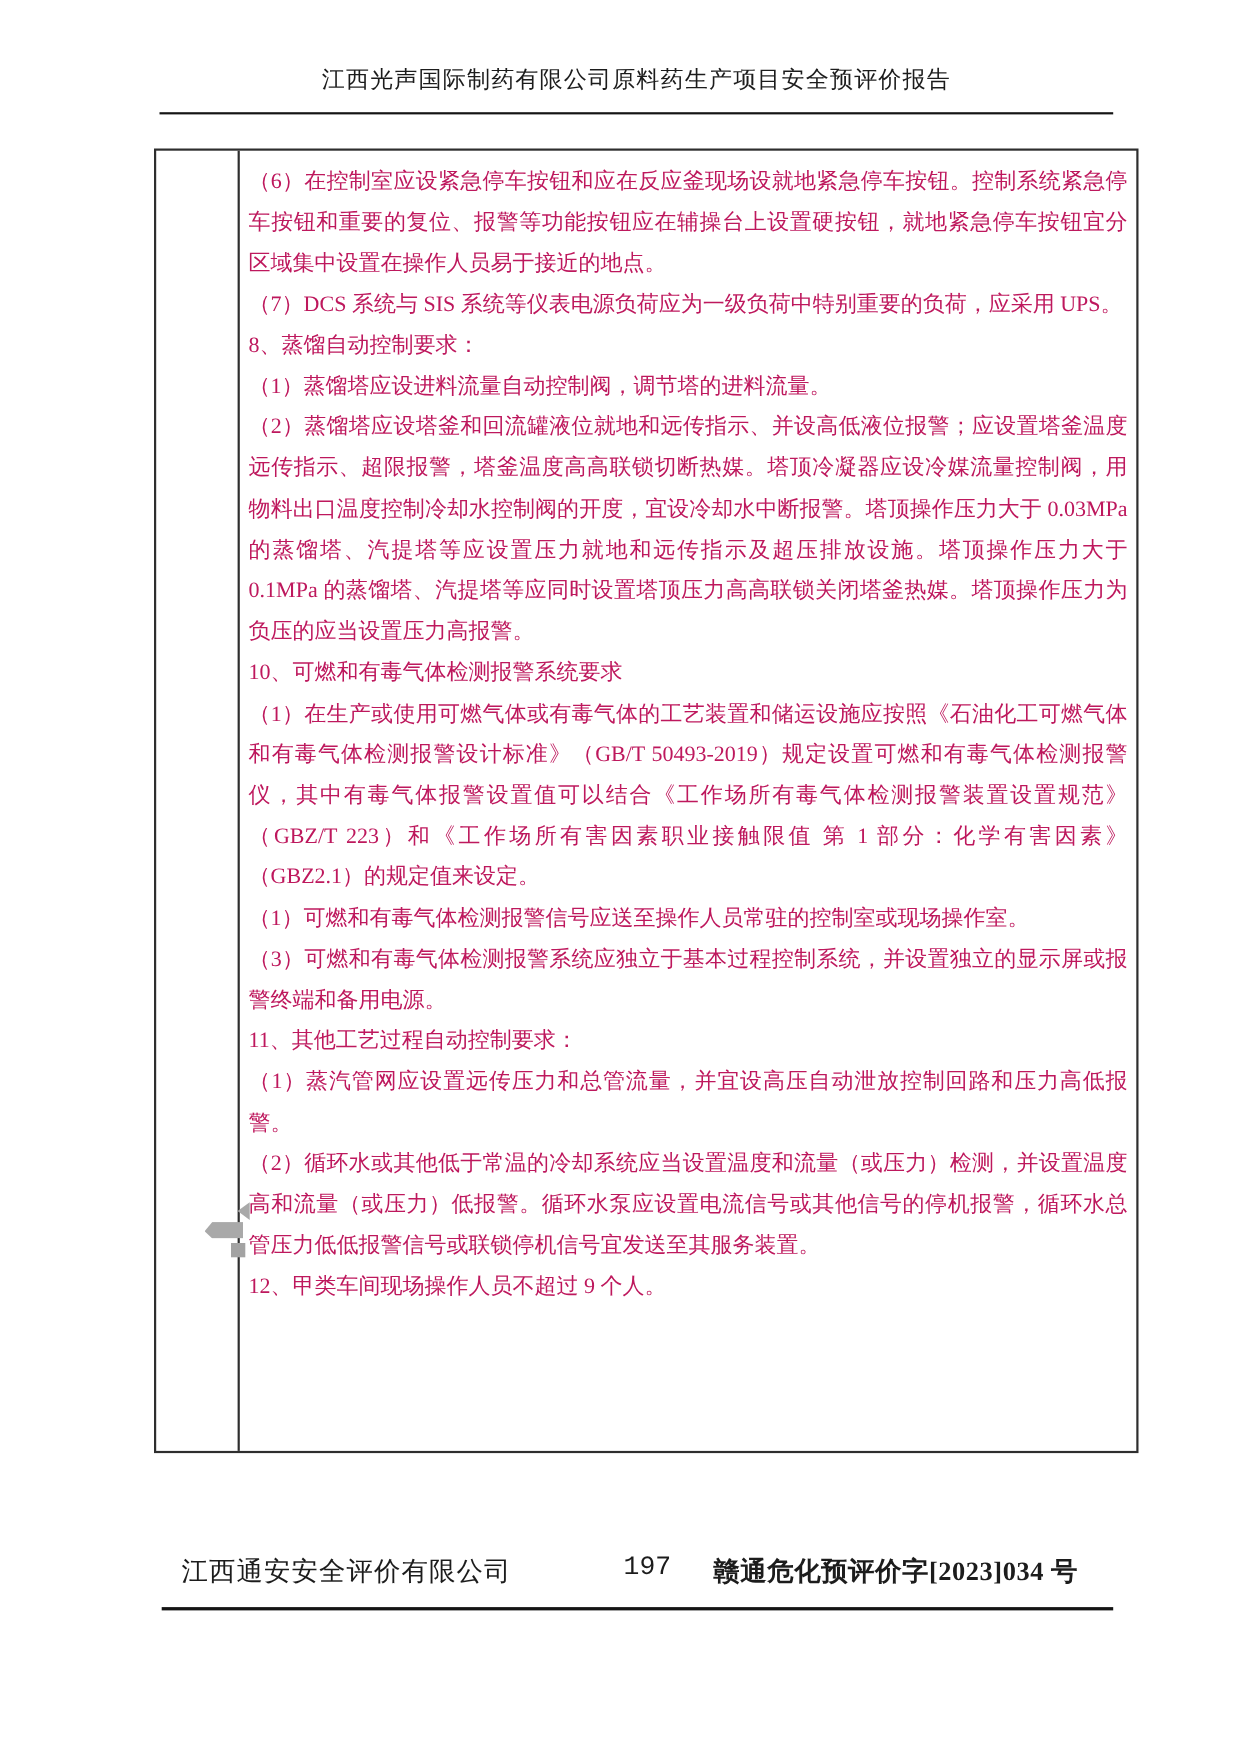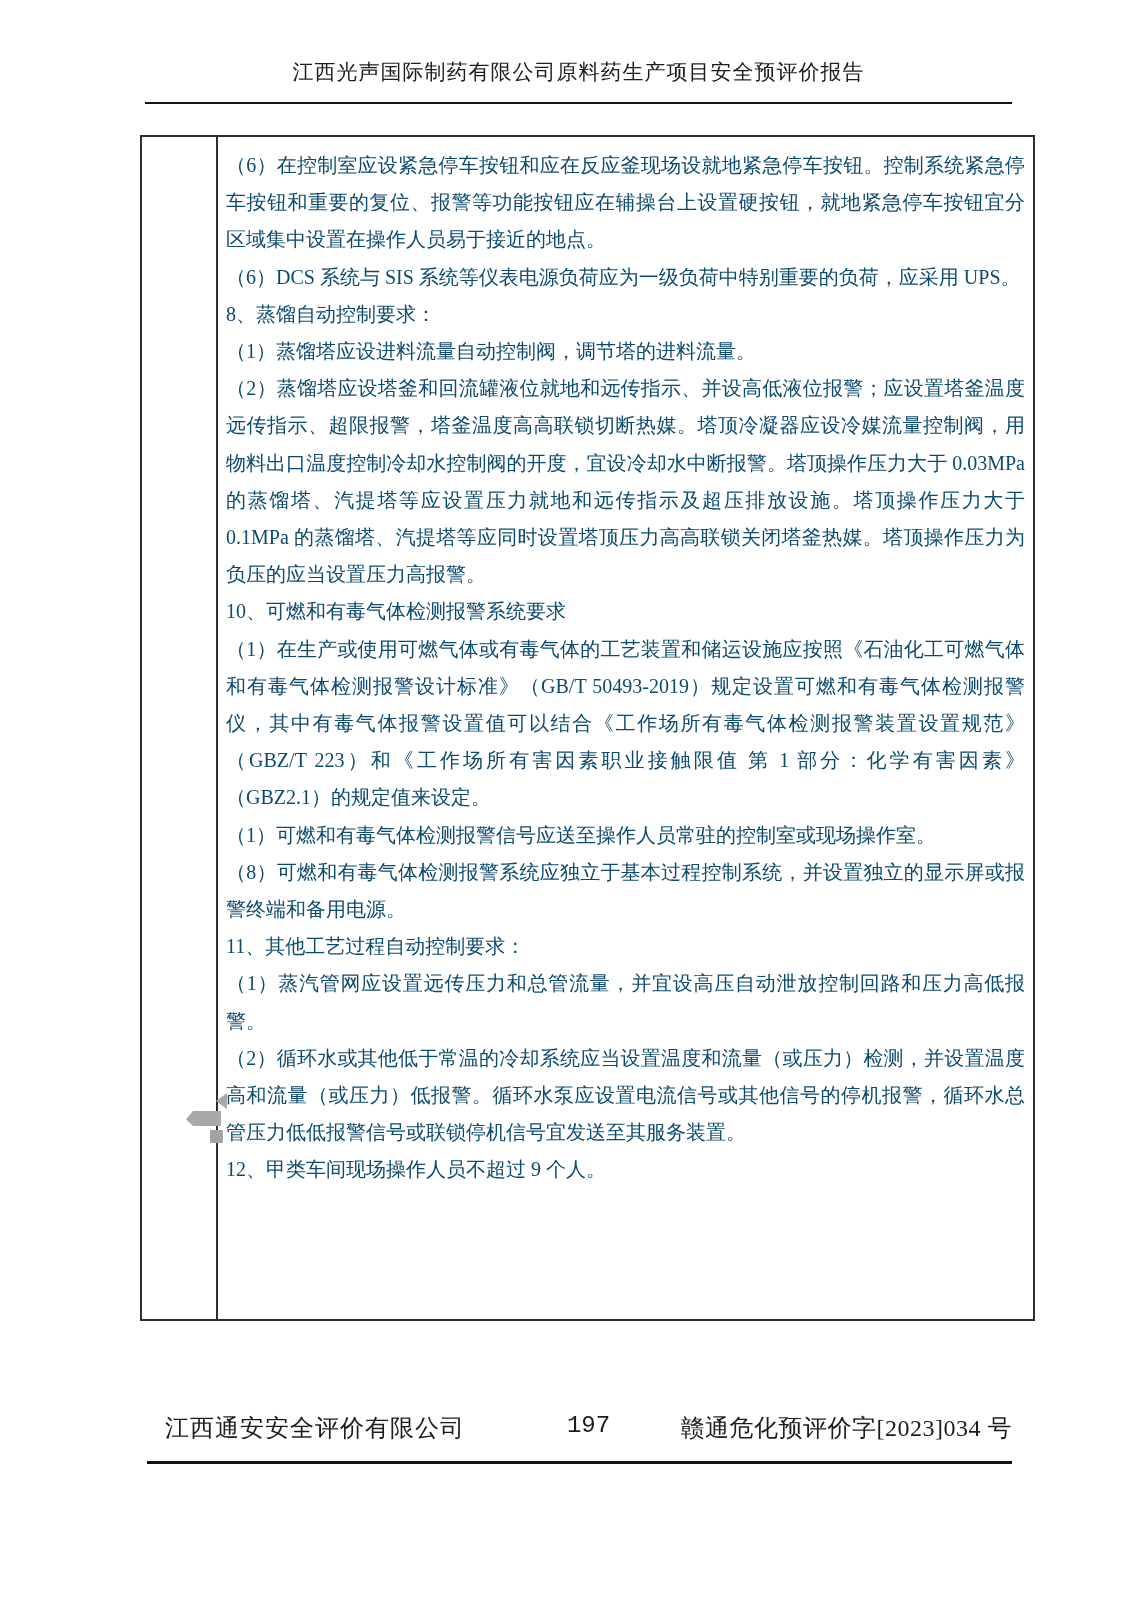--- a/index.html
+++ b/index.html
@@ -53,21 +53,21 @@
     box-sizing:border-box;
     padding:10px 8px 0 8px;
     overflow:hidden;
   }
   .cell-main p{
     margin:0;
     font-size:20px;
     line-height:37.2px;
     text-align:justify;
     text-justify:inter-ideograph;
-    color:#0c4a6e;
+    color:#be185d;
   }
   
   .rev-triangle{
     position:absolute;
     left:216px; top:1093px;
     width:0;height:0;
     border-top:8px solid transparent;
     border-bottom:8px solid transparent;
     border-right:11px solid #a9a9a9;
   }
@@ -104,46 +104,47 @@
     padding-left:18px;
     letter-spacing:1px;
   }
   .doc-footer .f-center{
     flex:0 0 120px;
     text-align:center;
     font-family:Liberation Mono, monospace;
   }
   .doc-footer .f-right{
     flex:1;
-    text-align:right;
+    text-align:left;
     letter-spacing:0.5px;
+    font-weight:bold;
   }
 </style>
 </head>
 <body>
 
 <div class="page">
 
   <div class="doc-header">
     <div class="title">江西光声国际制药有限公司原料药生产项目安全预评价报告</div>
   </div>
   <div class="header-rule"></div>
 
   <div class="body-table">
     <div class="cell-left"></div>
     <div class="cell-main">
       <p>（6）在控制室应设紧急停车按钮和应在反应釜现场设就地紧急停车按钮。控制系统紧急停车按钮和重要的复位、报警等功能按钮应在辅操台上设置硬按钮，就地紧急停车按钮宜分区域集中设置在操作人员易于接近的地点。</p>
-      <p>（6）DCS 系统与 SIS 系统等仪表电源负荷应为一级负荷中特别重要的负荷，应采用 UPS。</p>
+      <p>（7）DCS 系统与 SIS 系统等仪表电源负荷应为一级负荷中特别重要的负荷，应采用 UPS。</p>
       <p>8、蒸馏自动控制要求：</p>
       <p>（1）蒸馏塔应设进料流量自动控制阀，调节塔的进料流量。</p>
       <p>（2）蒸馏塔应设塔釜和回流罐液位就地和远传指示、并设高低液位报警；应设置塔釜温度远传指示、超限报警，塔釜温度高高联锁切断热媒。塔顶冷凝器应设冷媒流量控制阀，用物料出口温度控制冷却水控制阀的开度，宜设冷却水中断报警。塔顶操作压力大于 0.03MPa 的蒸馏塔、汽提塔等应设置压力就地和远传指示及超压排放设施。塔顶操作压力大于 0.1MPa 的蒸馏塔、汽提塔等应同时设置塔顶压力高高联锁关闭塔釜热媒。塔顶操作压力为负压的应当设置压力高报警。</p>
       <p>10、可燃和有毒气体检测报警系统要求</p>
       <p>（1）在生产或使用可燃气体或有毒气体的工艺装置和储运设施应按照《石油化工可燃气体和有毒气体检测报警设计标准》（GB/T 50493-2019）规定设置可燃和有毒气体检测报警仪，其中有毒气体报警设置值可以结合《工作场所有毒气体检测报警装置设置规范》（GBZ/T 223）和《工作场所有害因素职业接触限值 第 1 部分：化学有害因素》（GBZ2.1）的规定值来设定。</p>
       <p>（1）可燃和有毒气体检测报警信号应送至操作人员常驻的控制室或现场操作室。</p>
-      <p>（8）可燃和有毒气体检测报警系统应独立于基本过程控制系统，并设置独立的显示屏或报警终端和备用电源。</p>
+      <p>（3）可燃和有毒气体检测报警系统应独立于基本过程控制系统，并设置独立的显示屏或报警终端和备用电源。</p>
       <p>11、其他工艺过程自动控制要求：</p>
       <p>（1）蒸汽管网应设置远传压力和总管流量，并宜设高压自动泄放控制回路和压力高低报警。</p>
       <p>（2）循环水或其他低于常温的冷却系统应当设置温度和流量（或压力）检测，并设置温度高和流量（或压力）低报警。循环水泵应设置电流信号或其他信号的停机报警，循环水总管压力低低报警信号或联锁停机信号宜发送至其服务装置。</p>
       <p>12、甲类车间现场操作人员不超过 9 个人。</p>
     </div>
   </div>
 
   <div class="rev-triangle"></div>
   <div class="rev-bar"></div>
   <div class="rev-square"></div>

